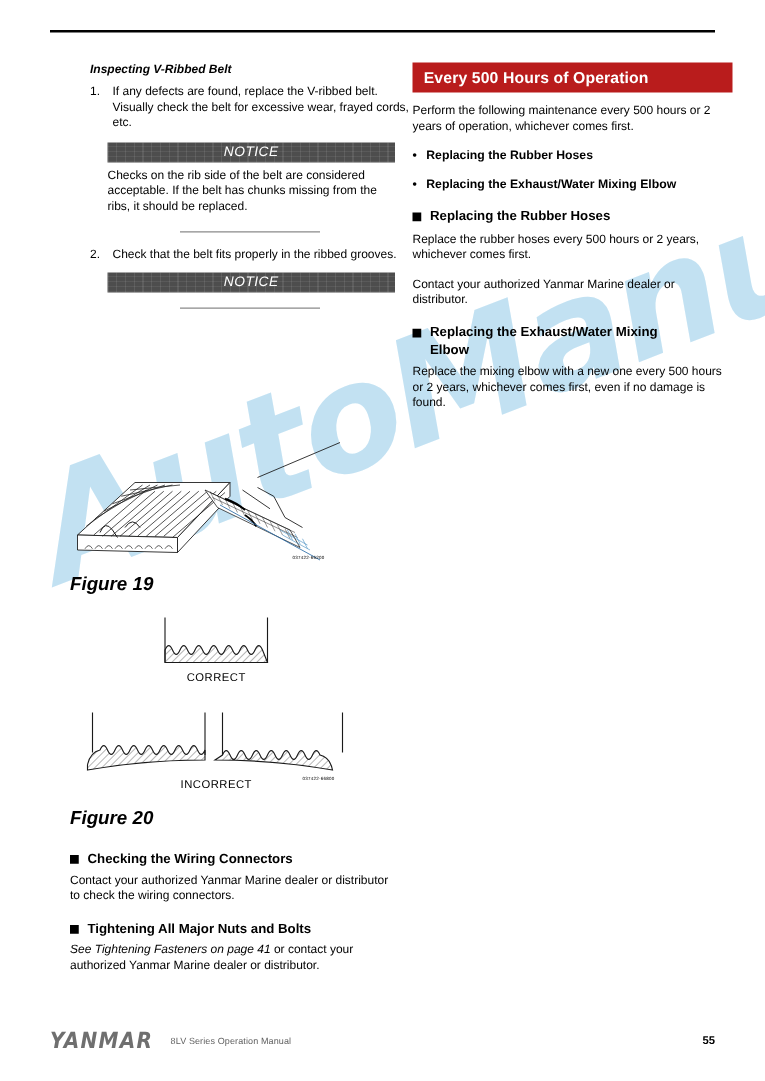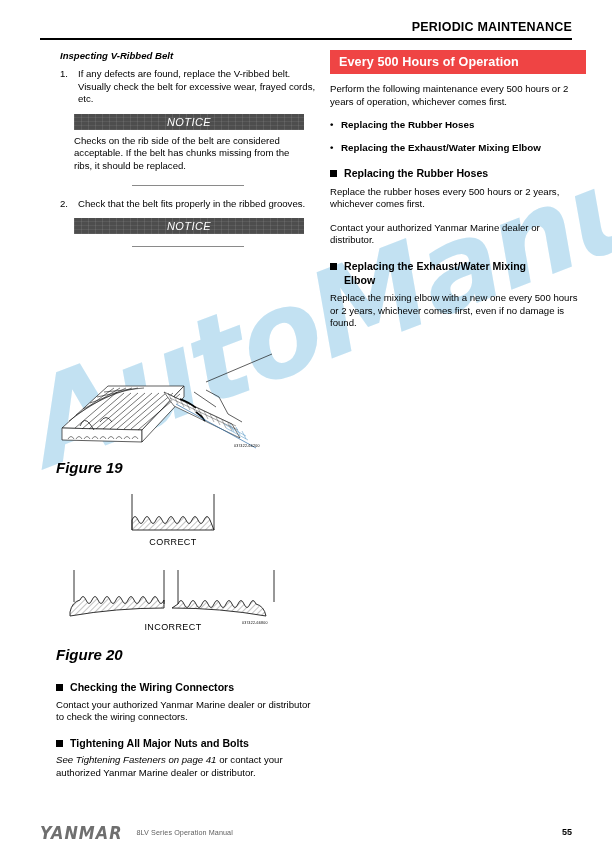--- a/index.html
+++ b/index.html
@@ -70,21 +70,21 @@
     border-bottom: 2px solid #000;
     width: 100%;
   }
 
   
   .col {
     position: absolute;
     top: 50px;
     z-index: 10;
   }
-  .col-left  { left: 60px;  width: 258px; }
+  .col-left  { left: 72px;  width: 258px; }
   .col-right { left: 330px; width: 256px; }
 
   .sec-title-italic {
     font-size: 9.6px;
     font-weight: 700;
     font-style: italic;
     line-height: 12px;
     margin: 0 0 6px 0;
   }
   .numitem {
@@ -128,21 +128,21 @@
 
   .thin-rule {
     width: 112px;
     height: 0;
     border-top: 1px solid #8a8a8a;
     margin: 12px 0 12px 72px;
   }
 
   
   .black-bar {
-    background: #ef4444;
+    background: #b91c1c;
     color: #fff;
     height: 24px;
     display: flex;
     align-items: center;
     padding-left: 9px;
     box-sizing: border-box;
   }
   .black-bar-label {
     font-size: 12.6px;
     font-weight: 700;
@@ -237,21 +237,20 @@
 </head>
 <body>
 
 <div class="page">
 
   <div class="watermark">
     <div class="watermark-text">AutoManual</div>
   </div>
 
   <div class="header">
-    <div class="header-title">PERIODIC MAINTENANCE</div>
     <div class="header-rule"></div>
   </div>
 
   <div class="col col-left">
 
     <div class="sec-title-italic">Inspecting V-Ribbed Belt</div>
 
     <div class="numitem">
       <div class="num">1.</div>
       <div class="txt">

